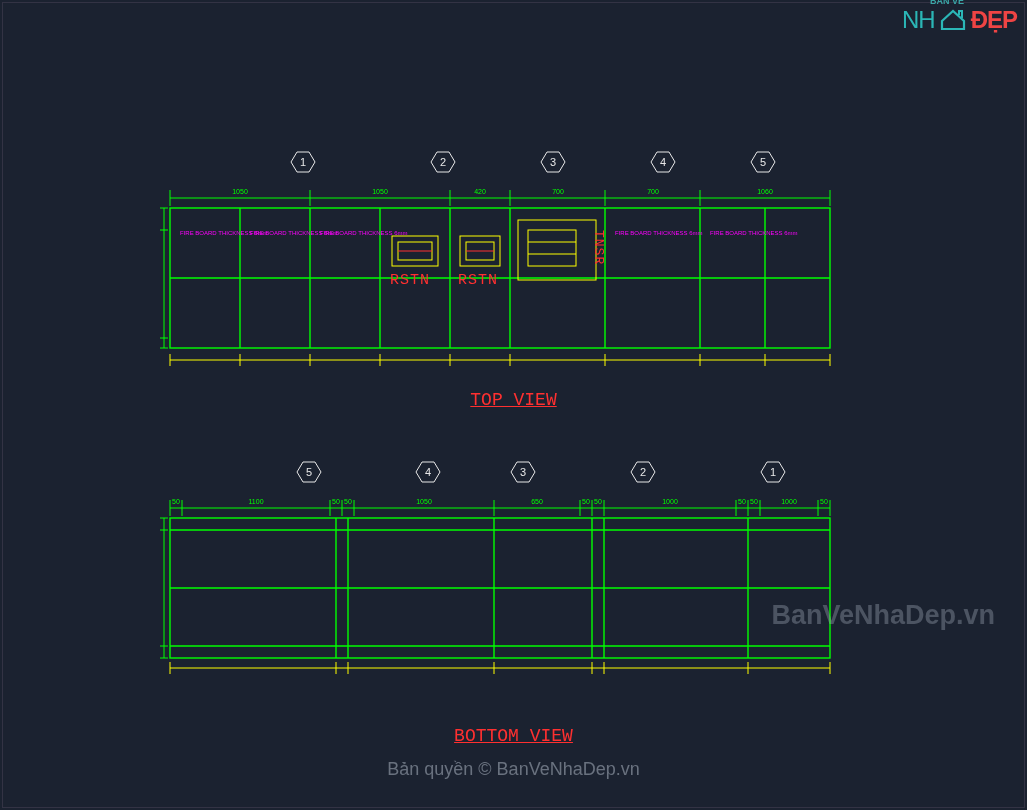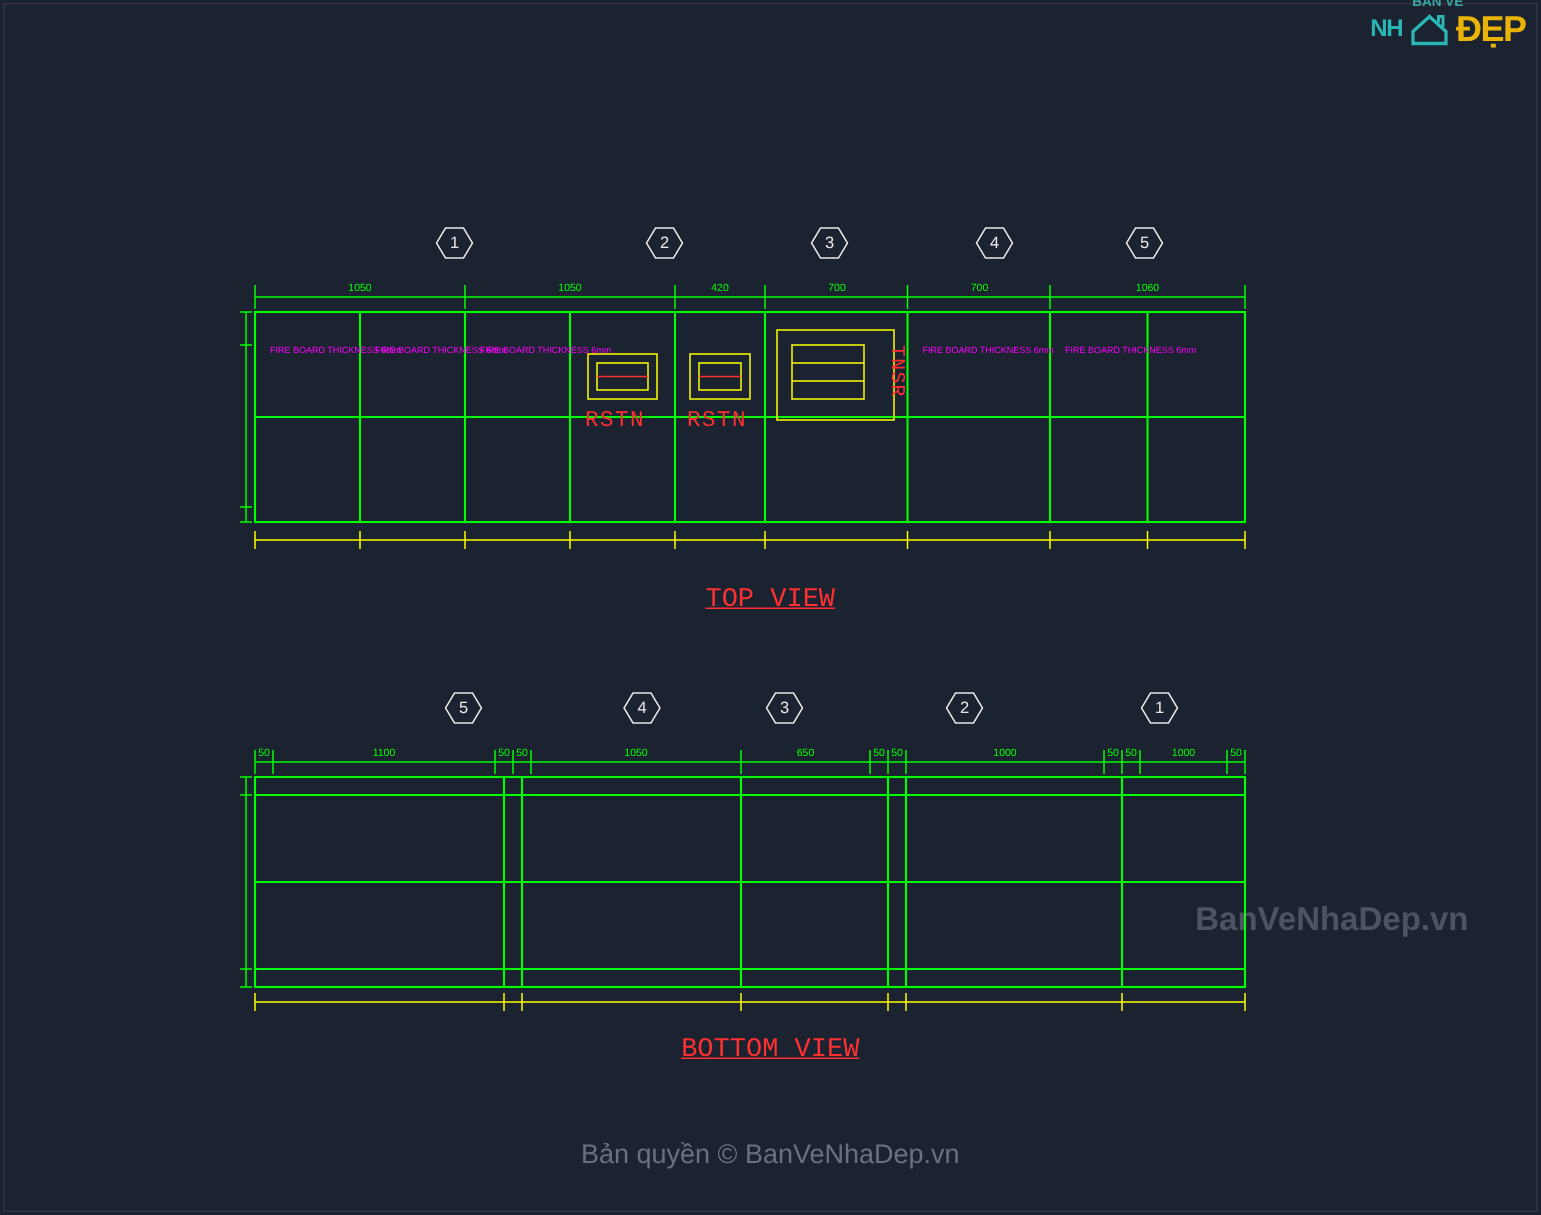--- a/index.html
+++ b/index.html
@@ -22,27 +22,27 @@
     top:6px; right:10px;
     display:flex; align-items:center;
     gap:2px;
   }
   .logo-text-top {
     position:absolute;
     top:-10px; left:28px;
     font-size:9px; color:#3aa6a6; font-weight:bold;
   }
   .logo-nh {
-    color:#2bb6b6; font-weight:700; font-size:16px; letter-spacing:-1px;
+    color:#2bb6b6; font-weight:400; font-size:24px; letter-spacing:-1px;
   }
   .logo-house {
     width:26px; height:22px; display:inline-block; margin:0 3px;
   }
   .logo-dep {
-    color:#eab308; font-weight:900; font-size:24px; letter-spacing:-1px;
+    color:#ef4444; font-weight:900; font-size:24px; letter-spacing:-1px;
   }
   
   .green { stroke:#00ff00; }
   .yellow { stroke:#ffff00; }
 
   .view-label {
     font-family: "Courier New", monospace;
     font-size:18px;
     color:#ff3030;
     text-decoration:underline;
@@ -71,23 +71,23 @@
     font-family:Arial,sans-serif;
   }
   .rstn {
     font-size:15px;
     fill:#ff3030;
     font-family:"Courier New",monospace;
     letter-spacing:1px;
   }
   .watermark-side {
     position:absolute;
-    right:48px; top:600px;
+    right:32px; top:600px;
     color:rgba(170,178,192,0.35);
-    font-size:22px;
+    font-size:27px;
     font-weight:600;
   }
   .watermark-bottom {
     position:absolute;
     bottom:30px; left:50%; transform:translateX(-50%);
     color:rgba(170,178,192,0.55);
     font-size:18px;
     font-weight:500;
   }
 </style>
@@ -330,16 +330,16 @@
     </svg>
   <span>2</span>
 </div>
 <div class="hex-label" style="left:760px;top:460px">
   <svg viewBox="0 0 26 24">
       <polygon points="7,2 19,2 25,12 19,22 7,22 1,12" fill="none" stroke="#e8e8e8" stroke-width="1"></polygon>
     </svg>
   <span>1</span>
 </div>
 
-<div class="view-label" style="top:690px">BOTTOM VIEW</div>
+<div class="view-label" style="top:726px">BOTTOM VIEW</div>
 
 <div class="watermark-side">BanVeNhaDep.vn</div>
 <div class="watermark-bottom">Bản quyền © BanVeNhaDep.vn</div>
 
 </body></html>

